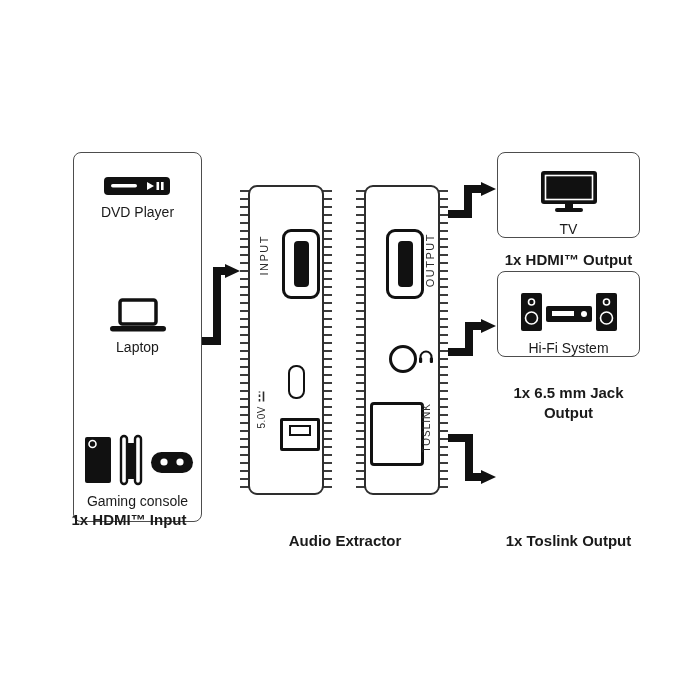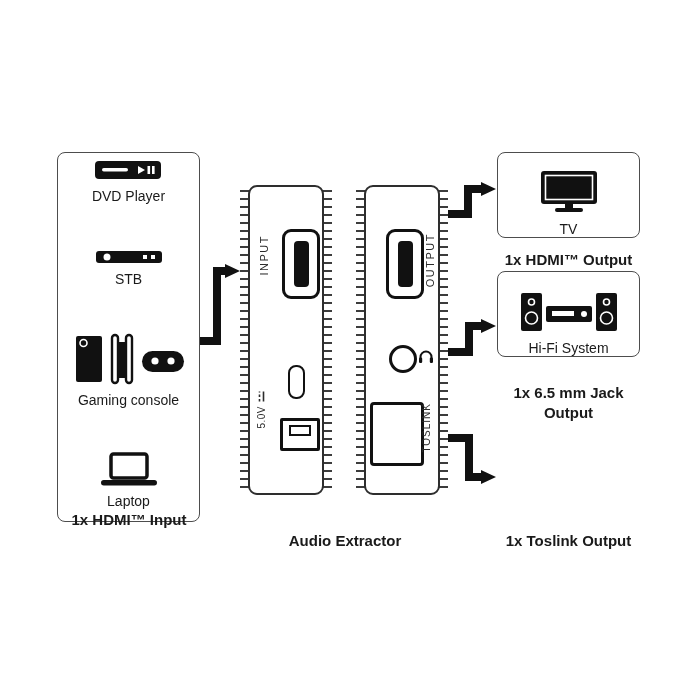--- a/index.html
+++ b/index.html
@@ -5,22 +5,22 @@
   html,body { margin:0; padding:0; background:#fff; }
   .canvas {
     position:relative; width:700px; height:700px; background:#ffffff;
     font-family:"Liberation Sans", sans-serif; color:#1a1a1a; overflow:hidden;
   }
   .box {
     position:absolute; border:1.5px solid #4d4d4d; border-radius:8px;
     background:#fff; box-sizing:border-box;
     display:flex; flex-direction:column; align-items:center;
   }
-  .source-box { left:57px; top:152px; width:143px; height:370px;
-    justify-content:space-between; padding:4px 0 12px; }
+  .source-box { left:73px; top:152px; width:129px; height:370px;
+    justify-content:space-between; padding:20px 0 12px; }
   .source-item { display:flex; flex-direction:column; align-items:center; gap:5px; }
   .item-label { font-size:14px; color:#1a1a1a; text-align:center; }
   .out-box { left:497px; width:143px; height:86px; justify-content:flex-end; gap:6px; }
   .out-tv { top:152px; } .out-hifi { top:271px; } .out-sb { top:435px; }
   .caption { position:absolute; font-size:15px; color:#1a1a1a; text-align:center; line-height:1.35;font-weight:bold; }
   .cap-input { left:38px; top:510px; width:182px; }
   .cap-extractor { left:240px; top:531px; width:210px; }
   .cap-tv { left:487px; top:250px; width:163px; }
   .cap-jack { left:497px; top:383px; width:143px; }
   .cap-sb { left:487px; top:531px; width:163px; }
@@ -84,52 +84,41 @@
           <rect x="8" y="11" width="26" height="3.5" rx="1.75" fill="#fff"></rect>
           <path d="M44,9 L51,13 L44,17 Z" fill="#fff"></path>
           <rect x="53.5" y="9" width="2.6" height="8" fill="#fff"></rect>
           <rect x="58" y="9" width="2.6" height="8" fill="#fff"></rect>
         </svg>
       </span>
       <span class="item-label">DVD Player</span>
     </div>
     <div class="source-item">
       <span class="icon">
-        <svg width="68" height="18" viewBox="0 0 68 18">
-          <rect x="1" y="3" width="66" height="12" rx="3" fill="#111"></rect>
-          <circle cx="12" cy="9" r="3.5" fill="#fff"></circle>
-          <rect x="48" y="7" width="4" height="4" fill="#fff"></rect>
-          <rect x="56" y="7" width="4" height="4" fill="#fff"></rect>
+        <svg width="64" height="36" viewBox="0 0 64 36">
+          <rect x="14" y="2" width="36" height="24" rx="2.5" fill="none" stroke="#111" stroke-width="3.5"></rect>
+          <rect x="4" y="28" width="56" height="5.5" rx="2.75" fill="#111"></rect>
         </svg>
       </span>
-      <span class="item-label">STB</span>
+      <span class="item-label">Laptop</span>
     </div>
     <div class="source-item">
       <span class="icon">
         <svg width="118" height="56" viewBox="0 0 118 56">
           <rect x="6" y="5" width="26" height="46" rx="2" fill="#111"></rect>
           <circle cx="13.5" cy="12" r="3.5" fill="none" stroke="#fff" stroke-width="1.6"></circle>
           <rect x="42" y="4" width="6" height="48" rx="3" fill="#fff" stroke="#111" stroke-width="2.4"></rect>
           <rect x="56" y="4" width="6" height="48" rx="3" fill="#fff" stroke="#111" stroke-width="2.4"></rect>
           <rect x="49" y="11" width="6" height="36" fill="#111"></rect>
           <rect x="72" y="20" width="42" height="21" rx="10.5" fill="#111"></rect>
           <circle cx="85" cy="30" r="3.6" fill="#fff"></circle>
           <circle cx="101" cy="30" r="3.6" fill="#fff"></circle>
         </svg>
       </span>
       <span class="item-label">Gaming console</span>
-    </div>
-    <div class="source-item">
-      <span class="icon">
-        <svg width="64" height="36" viewBox="0 0 64 36">
-          <rect x="14" y="2" width="36" height="24" rx="2.5" fill="none" stroke="#111" stroke-width="3.5"></rect>
-          <rect x="4" y="28" width="56" height="5.5" rx="2.75" fill="#111"></rect>
-        </svg>
-      </span>
-      <span class="item-label">Laptop</span>
     </div>
   </div>
   <div class="caption cap-input">1x HDMI™ Input</div>
 
   <div class="panel panel-a">
     <div class="fins fins-l"></div>
     <div class="fins fins-r"></div>
     <div class="panel-body"></div>
     <span class="vlabel lbl-input">INPUT</span>
     <div class="hdmi hdmi-a">

